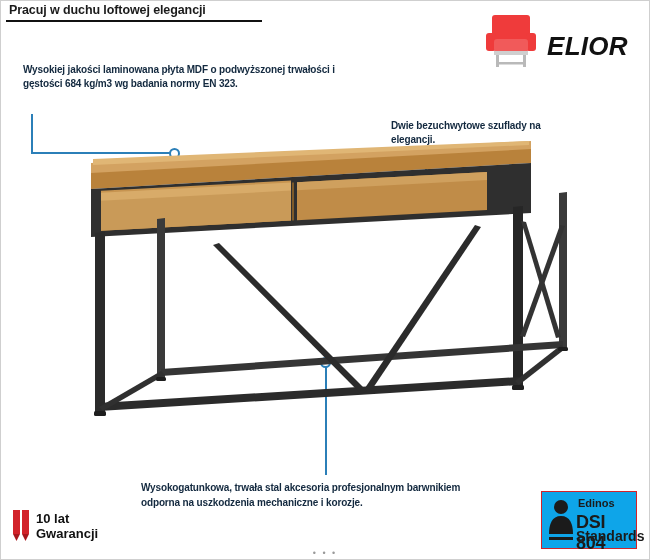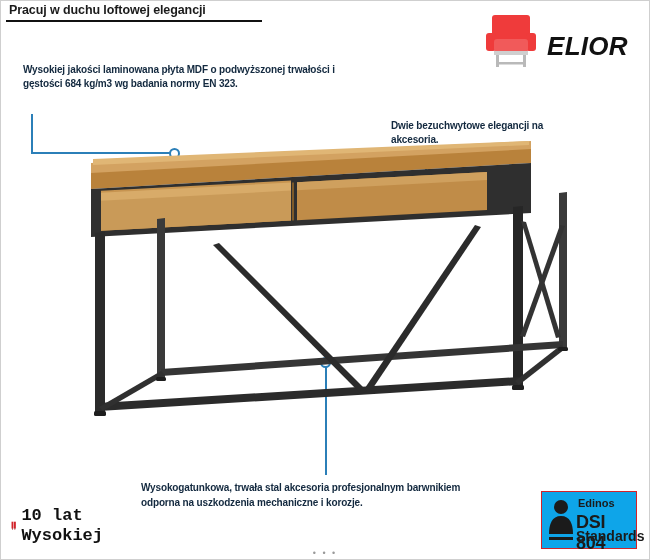--- a/index.html
+++ b/index.html
@@ -135,25 +135,24 @@
     height: 42px;
     display: flex;
     align-items: center;
   }
   .guarantee-mark {
     width: 20px;
     height: 32px;
     margin-right: 5px;
   }
   .guarantee-text {
-    font-size: 17px;
+    font-size: 13px;
     font-weight: bold;
     color: #111111;
     line-height: 1.18;
-    font-family: Liberation Mono, monospace;
   }
   .guarantee-text .g-years {
     display: block;
   }
   .guarantee-text .g-word {
     display: block;
   }
 
   
   .dsi {
@@ -227,21 +226,21 @@
       <rect x="11" y="40" width="34" height="4" fill="#cfcfcf"></rect>
       <rect x="13" y="44" width="3" height="12" fill="#b9b9b9"></rect>
       <rect x="40" y="44" width="3" height="12" fill="#b9b9b9"></rect>
       <rect x="13" y="51" width="30" height="2.5" fill="#b9b9b9"></rect>
     </svg>
     <div class="brand-name">ELIOR</div>
   </div>
 
   <div class="callout" id="callout-mdf">Wysokiej jakości laminowana płyta MDF o podwyższonej trwałości i gęstości 684 kg/m3 wg badania normy EN 323.</div>
 
-  <div class="callout" id="callout-drawers">Dwie bezuchwytowe elegancji na akcesoria.</div>
+  <div class="callout" id="callout-drawers">Dwie bezuchwytowe szuflady na elegancji.</div>
 
   <div class="callout" id="callout-steel">Wysokogatunkowa, trwała stal akcesoria profesjonalnym barwnikiem odporna na uszkodzenia mechaniczne i korozje.</div>
 
   <div class="leader" style="left:30px; top:113px; width:1.6px; height:39px;"></div>
   <div class="leader" style="left:30px; top:151px; width:143px; height:1.6px;"></div>
   <div class="dot" style="left:168px; top:147px;"></div>
 
   <div class="leader" style="left:424px; top:150px; width:1.6px; height:58px;"></div>
   <div class="dot" style="left:419px; top:204px;"></div>
 
@@ -294,21 +293,21 @@
 
   <div class="guarantee">
     <svg class="guarantee-mark" viewBox="0 0 20 32">
       <rect x="2" y="0" width="7" height="24" fill="#d2232a"></rect>
       <rect x="11" y="0" width="7" height="24" fill="#d2232a"></rect>
       <polygon points="2,24 9,24 5.5,31 2,24" fill="#a7171d"></polygon>
       <polygon points="11,24 18,24 14.5,31 11,24" fill="#a7171d"></polygon>
     </svg>
     <div class="guarantee-text">
       <span class="g-years">10 lat</span>
-      <span class="g-word">Wysokiej</span>
+      <span class="g-word">Gwarancji</span>
     </div>
   </div>
 
   <div class="dsi">
     <svg class="dsi-fig" viewBox="0 0 28 46">
       <circle cx="14" cy="9" r="7" fill="#1b1b1b"></circle>
       <path d="M14 18 C5 18 2 26 2 36 L26 36 C26 26 23 18 14 18 Z" fill="#1b1b1b"></path>
       <rect x="2" y="39" width="24" height="3" fill="#1b1b1b"></rect>
     </svg>
     <div class="dsi-brand">Edinos</div>

